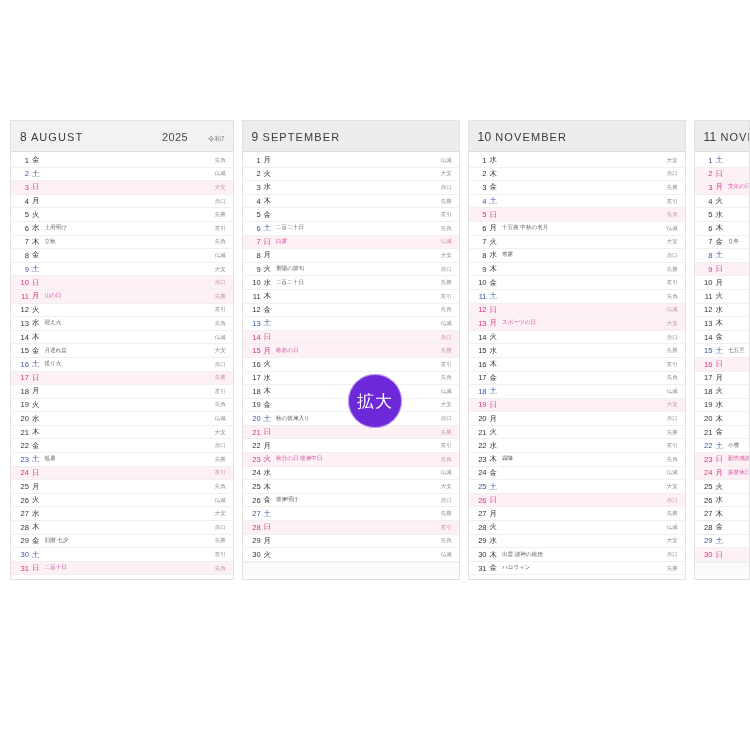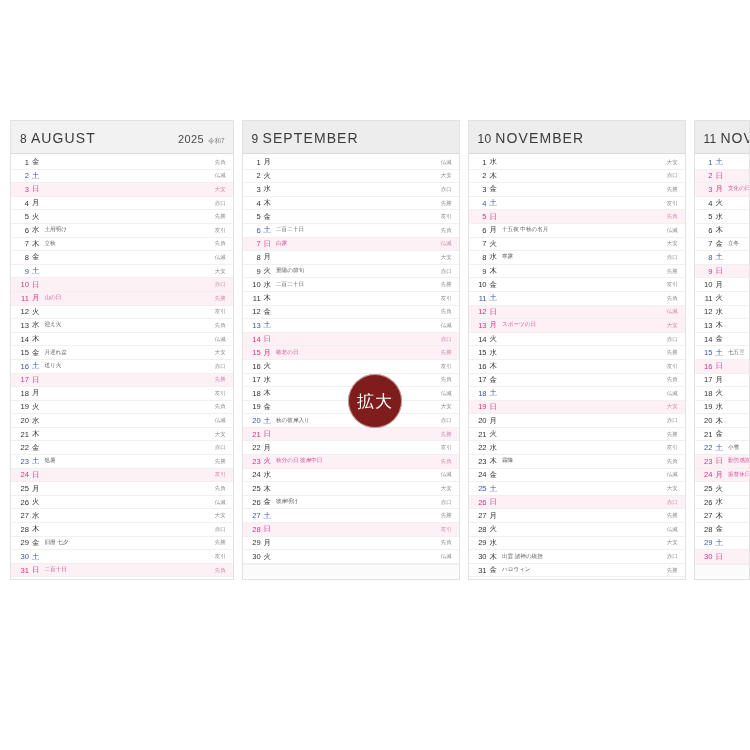--- a/index.html
+++ b/index.html
@@ -47,25 +47,25 @@
     background: #ededed;
   }
   .mh-left { display: flex; align-items: baseline; gap: 4px; }
   .mh-num {
     font-size: 12px;
     color: #3b3b3b;
     font-weight: normal;
     letter-spacing: 0.2px;
   }
   .mh-name {
-    font-size: 14px;
+    font-size: 11px;
     letter-spacing: 1.1px;
     color: #3b3b3b;
   }
-  .mh-right { display: flex; align-items: baseline; gap: 4px; }
+  .mh-right { display: flex; align-items: baseline; gap: 20px; }
   .mh-year { font-size: 11px; color: #4a4a4a; letter-spacing: 0.4px; }
   .mh-era  { font-size: 6.5px; color: #7a7a7a; }
 
   .days { padding: 2px 0 0 0; }
   .day {
     position: relative;
     display: flex;
     align-items: center;
     height: 13.6px;
     padding: 0 7px 0 9px;
@@ -116,21 +116,21 @@
     background: #fbfbfb;
     border-top: 1px solid #f0f0f0;
   }
 
   
   .zoom-badge {
     position: absolute;
     left: 348px; top: 374px;
     width: 54px; height: 54px;
     border-radius: 50%;
-    background: #7f1d1d;
+    background: #6d28d9;
     color: #ffffff;
     display: flex;
     align-items: center;
     justify-content: center;
     font-size: 17px;
     letter-spacing: 1px;
     box-shadow: 0 0 0 1px rgba(255,255,255,0.55) inset;
   }
 </style>
 </head>

